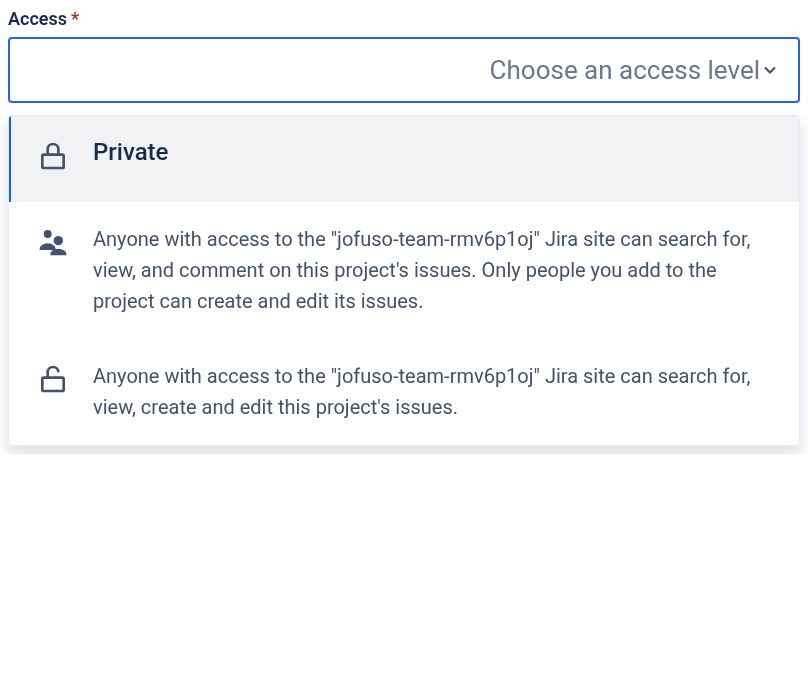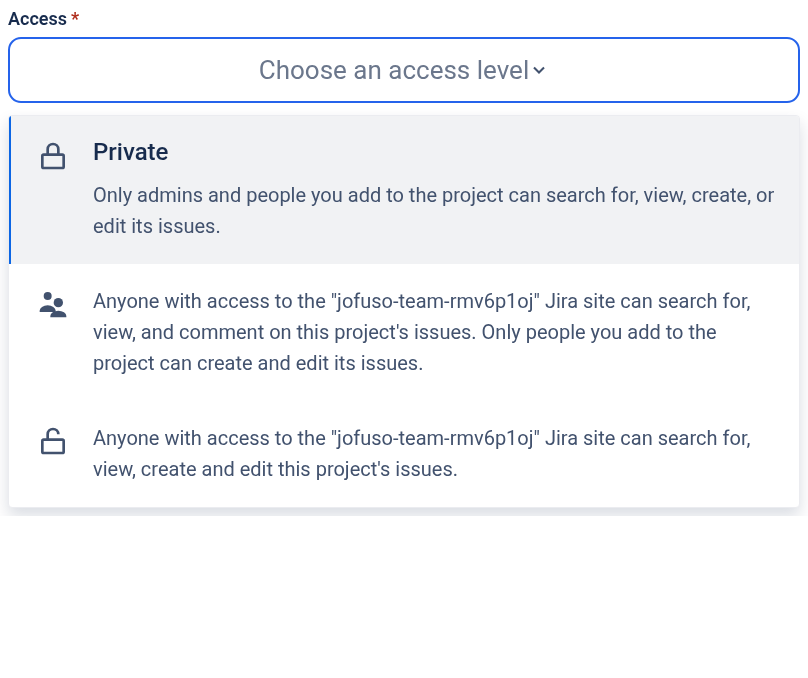--- a/index.html
+++ b/index.html
@@ -22,25 +22,25 @@
       align-items: flex-end;
     }
     .required-asterisk {
       color: #AE2A19;
       margin-left: 4px;
       font-weight: 600;
     }
     .select-trigger {
       width: 100%;
       border: 2px solid #2563EB;
-      border-radius: 13px;
+      border-radius: 4px;
       padding: 16px 18px;
       display: flex;
       align-items: center;
-      justify-content: center;
+      justify-content: flex-end;
       cursor: pointer;
       background: #fff;
     }
     .select-placeholder {
       font-size: 26px;
       color: #6B778C;
       font-weight: 400;
     }
     .chevron {
       width: 20px;
@@ -107,21 +107,20 @@
 
 <div class="dropdown-menu">
 
   <div class="option selected">
     <svg class="option-icon" viewBox="0 0 24 24" fill="none" stroke="currentColor" stroke-width="2">
       <rect x="4" y="11" width="16" height="10" rx="1"></rect>
       <path d="M8 11 V7 a4 4 0 0 1 8 0 V11"></path>
     </svg>
     <div class="option-content">
       <div class="option-title">Private</div>
-      <div class="option-description">Only admins and people you add to the project can search for, view, create, or edit its issues.</div>
     </div>
   </div>
 
   <div class="option">
     <svg class="option-icon" viewBox="0 0 24 24" fill="currentColor">
       <circle cx="8" cy="6" r="3"></circle>
       <circle cx="16" cy="11" r="3.5"></circle>
       <path d="M2 17 a6 4 0 0 1 12 0 v1 H2 z"></path>
       <path d="M10 21 a6 4 0 0 1 12 0 v1 H10 z"></path>
     </svg>

